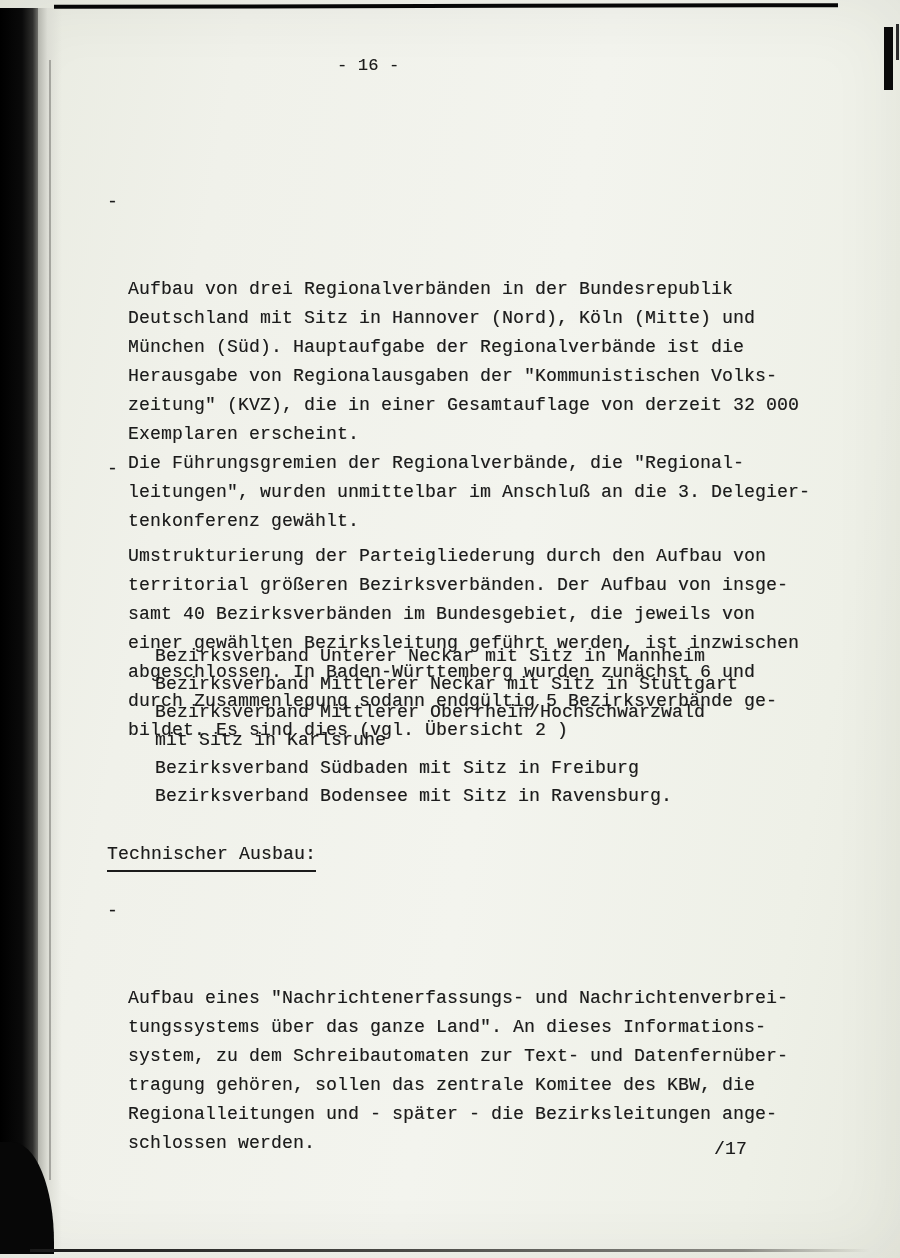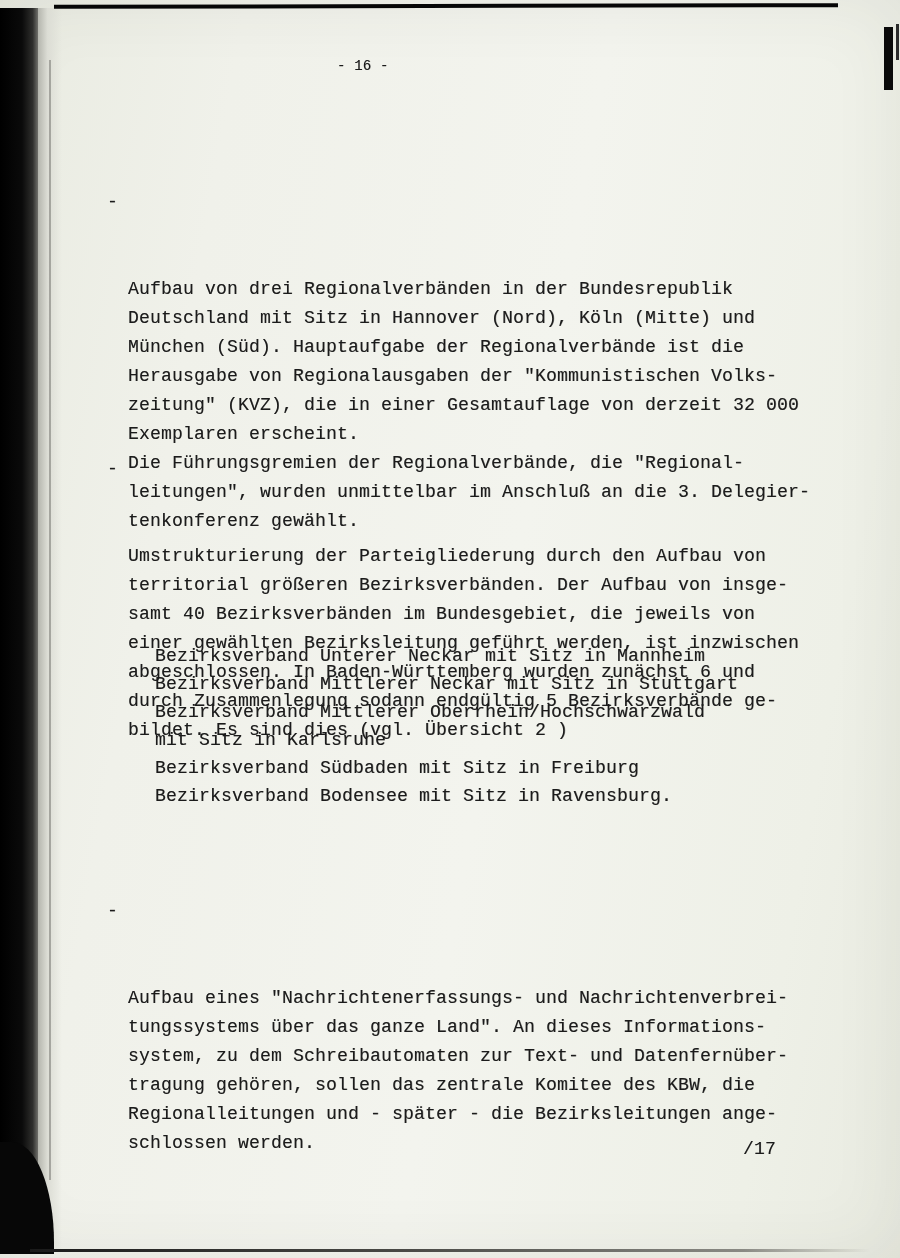--- a/index.html
+++ b/index.html
@@ -63,22 +63,22 @@
   }
   .block { left: 128px; }
   .marker { position: absolute; left: -21px; top: 0; }
   .list { left: 155px; line-height: 28px; }
   .heading {
     left: 107px;
     line-height: 22px;
     border-bottom: 2px solid #1b1b1b;
     padding-bottom: 5px;
   }
-  .page-number { left: 337px; top: 55px; font-size: 14px; line-height: 22px; }
-  .footer { left: 714px; top: 1135px; margin-left: 29px; }
+  .page-number { left: 337px; top: 55px; font-size: 17px; line-height: 22px; }
+  .footer { left: 714px; top: 1135px; }
 </style>
 </head>
 <body>
 
 <div class="scan">
 
   <div class="artifact left-band"></div>
   <div class="artifact page-edge"></div>
   <div class="artifact edge-line"></div>
   <div class="artifact corner-curl"></div>
@@ -113,20 +113,21 @@
 bildet. Es sind dies (vgl. Übersicht 2 )</div>
   </div>
 
   <div class="txt list" style="top:642px">Bezirksverband Unterer Neckar mit Sitz in Mannheim
 Bezirksverband Mittlerer Neckar mit Sitz in Stuttgart
 Bezirksverband Mittlerer Oberrhein/Hochschwarzwald
 mit Sitz in Karlsruhe
 Bezirksverband Südbaden mit Sitz in Freiburg
 Bezirksverband Bodensee mit Sitz in Ravensburg.</div>
 
+  <div class="txt heading" style="top:843px">Technischer Ausbau:</div>
 
   <div class="txt block" style="top:897px">
     <span class="marker">-</span>
     <div class="lines">Aufbau eines "Nachrichtenerfassungs- und Nachrichtenverbrei-
 tungssystems über das ganze Land". An dieses Informations-
 system, zu dem Schreibautomaten zur Text- und Datenfernüber-
 tragung gehören, sollen das zentrale Komitee des KBW, die
 Regionalleitungen und - später - die Bezirksleitungen ange-
 schlossen werden.</div>
   </div>

